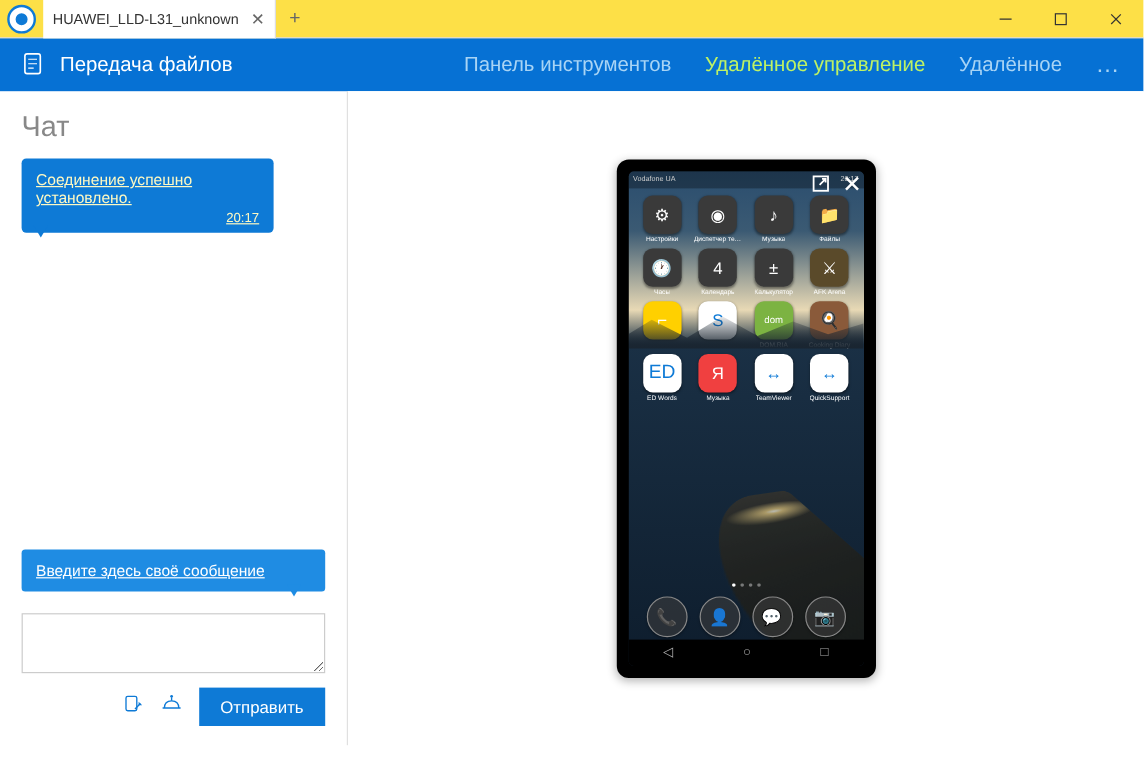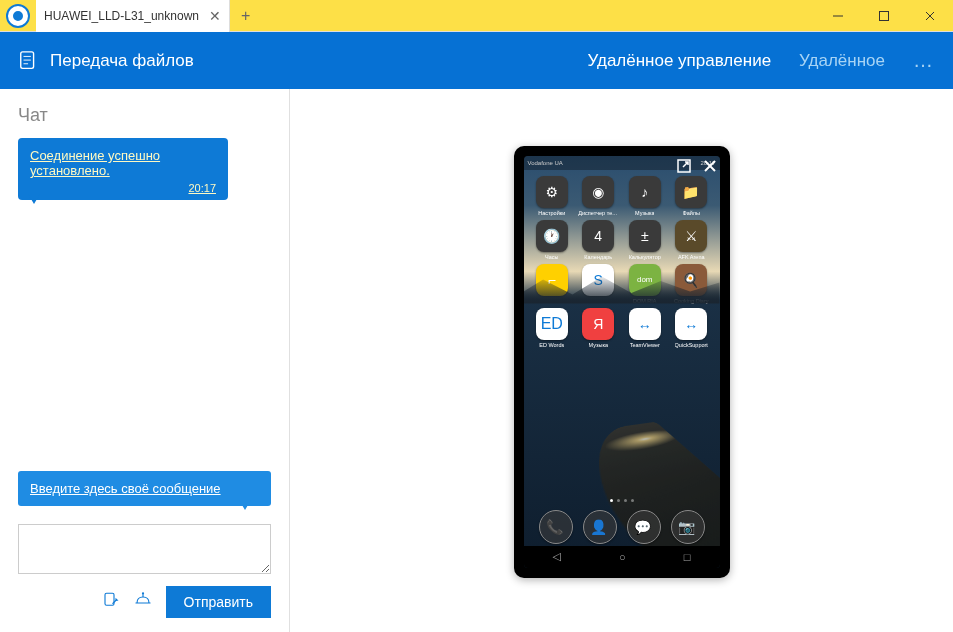--- a/index.html
+++ b/index.html
@@ -7,31 +7,31 @@
 
 .titlebar { height: 32px; background: #fde047; display: flex; align-items: center; border-bottom: 1px solid #ddd; }
 .tv-icon { width: 24px; height: 24px; margin: 0 6px; border-radius: 50%; background: #fff; border: 2px solid #0e7ad6; display: flex; align-items: center; justify-content: center; }
 .tv-icon::before { content: ""; width: 10px; height: 10px; border-radius: 50%; background: #0e7ad6; border: 2px solid #fff; box-shadow: 0 0 0 2px #0e7ad6 inset; }
 .tab { height: 32px; background: #fff; border-right: 1px solid #ddd; padding: 0 8px; display: flex; align-items: center; font-size: 12px; color: #333; }
 .tab-close { margin-left: 10px; font-size: 14px; color: #666; cursor: pointer; }
 .new-tab { width: 32px; height: 32px; display: flex; align-items: center; justify-content: center; color: #666; font-size: 16px; cursor: pointer; }
 .win-controls { margin-left: auto; display: flex; }
 .win-btn { width: 46px; height: 32px; display: flex; align-items: center; justify-content: center; color: #333; }
 
-.toolbar { height: 57px; background: #0671d4; display: flex; align-items: center; padding: 0 18px; }
+.toolbar { height: 44px; background: #0671d4; display: flex; align-items: center; padding: 0 18px; }
 .file-transfer { display: flex; align-items: center; color: #fff; font-size: 17px; }
 .file-transfer svg { margin-right: 10px; }
 .toolbar-nav { margin-left: auto; display: flex; align-items: center; gap: 28px; }
 .toolbar-item { color: #a8d4f5; font-size: 17px; cursor: pointer; white-space: nowrap; }
-.toolbar-item.active { color: #ffffff; font-weight: 500; }
+.toolbar-item.active { color: #bef264; font-weight: 500; }
 .toolbar-more { color: #a8d4f5; font-size: 20px; letter-spacing: 2px; cursor: pointer; }
 
 .content { display: flex; height: 545px; }
 .sidebar { width: 290px; border-right: 1px solid #e0e0e0; padding: 16px 18px; display: flex; flex-direction: column; }
-.chat-title { font-size: 18px; color: #888; margin-bottom: 12px; }
+.chat-title { font-size: 24px; color: #888; margin-bottom: 12px; }
 .bubble { background: #0e7ad6; color: #fef9c3; border-radius: 4px; padding: 10px 12px 6px; font-size: 13px; position: relative; max-width: 210px; text-decoration: underline; }
 .bubble::after { content: ""; position: absolute; bottom: -10px; left: 10px; border: 6px solid transparent; border-top: 10px solid #0e7ad6; }
 .bubble-time { text-align: right; font-size: 11px; margin-top: 4px; }
 .hint-bubble { background: #1f8ce3; color: #fff; border-radius: 3px; padding: 10px 12px; font-size: 13px; position: relative; margin-top: auto; margin-bottom: 18px; text-decoration: underline; }
 .hint-bubble::after { content: ""; position: absolute; bottom: -10px; right: 20px; border: 6px solid transparent; border-top: 10px solid #1f8ce3; }
 .msg-input { border: 1px solid #ccc; height: 50px; margin-bottom: 12px; }
 .send-row { display: flex; align-items: center; justify-content: flex-end; gap: 14px; }
 .send-icon { color: #0e7ad6; }
 .send-btn { background: #0e7ad6; color: #fff; border: none; padding: 8px 18px; font-size: 14px; cursor: pointer; }
 
@@ -90,20 +90,21 @@
   <div class="file-transfer">
     <svg width="22" height="22" viewBox="0 0 24 24">
       <rect x="3" y="2" width="14" height="18" rx="2" fill="none" stroke="#fff" stroke-width="1.5"></rect>
       <line x1="6" y1="7" x2="14" y2="7" stroke="#fff" stroke-width="1"></line>
       <line x1="6" y1="11" x2="14" y2="11" stroke="#fff" stroke-width="1"></line>
       <line x1="6" y1="15" x2="11" y2="15" stroke="#fff" stroke-width="1"></line>
     </svg>
     <span>Передача файлов</span>
   </div>
   <div class="toolbar-nav">
+    <div class="toolbar-item">Панель инструментов</div>
     <div class="toolbar-item active">Удалённое управление</div>
     <div class="toolbar-item">Удалённое</div>
     <div class="toolbar-more">…</div>
   </div>
 </div>
 
 <div class="content">
   <div class="sidebar">
     <div class="chat-title">Чат</div>
     <div class="bubble">

